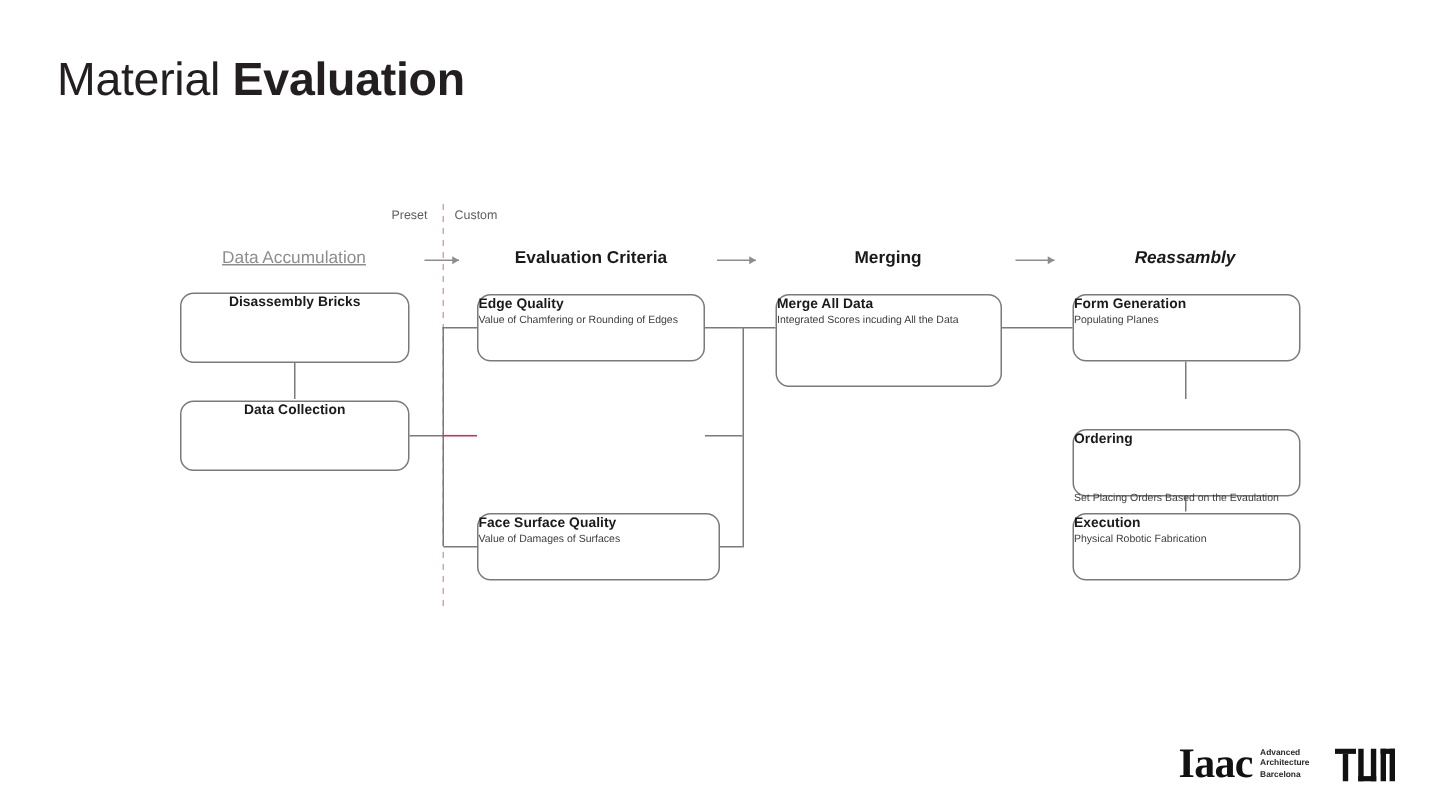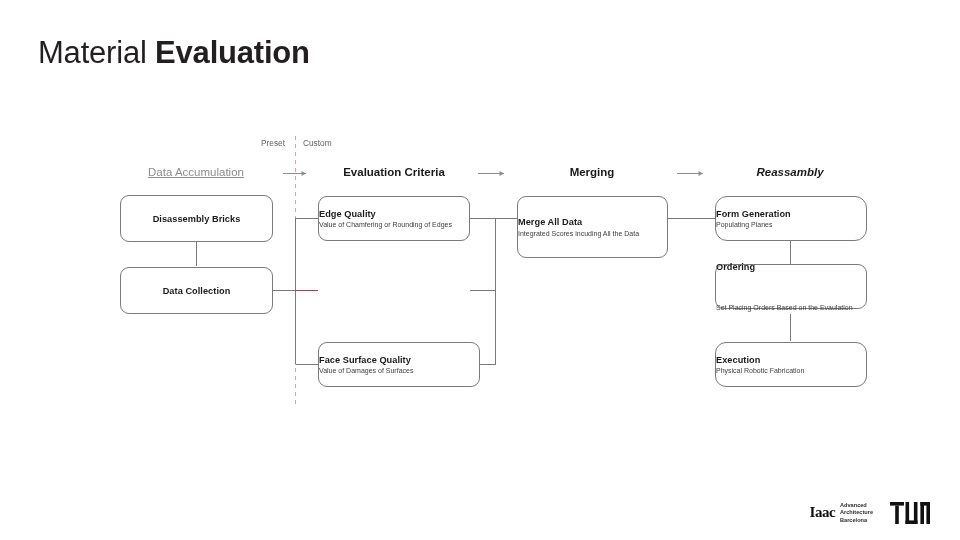--- a/index.html
+++ b/index.html
@@ -72,21 +72,21 @@
 
   
   .node {
     position: absolute;
     box-sizing: border-box;
     border: 1px solid #7a7a7a;
     border-radius: 9px;
     background: #ffffff;
     display: flex;
     flex-direction: column;
-    justify-content: center;
+    justify-content: flex-start;
   }
   .node.centered {
     align-items: center;
     text-align: center;
   }
   .node.left {
     align-items: flex-start;
   }
   .node .n-title {
     font-size: 9.2px;
@@ -118,21 +118,21 @@
     gap: 17px;
   }
   #iaac-logo {
     display: flex;
     align-items: center;
     gap: 5px;
   }
   #iaac-mark {
     font-family: "Liberation Serif", serif;
     font-weight: 700;
-    font-size: 15px;
+    font-size: 28px;
     letter-spacing: -0.5px;
     color: #111111;
     line-height: 1;
   }
   #iaac-words {
     display: flex;
     flex-direction: column;
     font-size: 5.6px;
     line-height: 7.4px;
     font-weight: 700;
@@ -214,31 +214,31 @@
   <div class="node left" style="left:318px; top:342px; width:162px; height:45px;">
     <div class="n-title">Face Surface Quality</div>
     <div class="n-sub">Value of Damages of Surfaces</div>
   </div>
 
   <div class="node left" style="left:517px; top:196px; width:151px; height:62px;">
     <div class="n-title">Merge All Data</div>
     <div class="n-sub">Integrated Scores incuding All the Data</div>
   </div>
 
-  <div class="node left" style="left:715px; top:196px; width:152px; height:45px;border-radius:12px;">
+  <div class="node left" style="left:715px; top:196px; width:152px; height:45px;">
     <div class="n-title">Form Generation</div>
     <div class="n-sub">Populating Planes</div>
   </div>
 
-  <div class="node left" style="left:715px; top:264px; width:152px; height:45px;gap:29px;">
+  <div class="node left" style="left:715px; top:286px; width:152px; height:45px;gap:29px;">
     <div class="n-title">Ordering</div>
     <div class="n-sub">Set Placing Orders Based on the Evaulation</div>
   </div>
 
-  <div class="node left" style="left:715px; top:342px; width:152px; height:45px;border-radius:11px;">
+  <div class="node left" style="left:715px; top:342px; width:152px; height:45px;">
     <div class="n-title">Execution</div>
     <div class="n-sub">Physical Robotic Fabrication</div>
   </div>
 
 </div>
 
 <div id="footer-logos">
 
   <div id="iaac-logo">
     <div id="iaac-mark">

